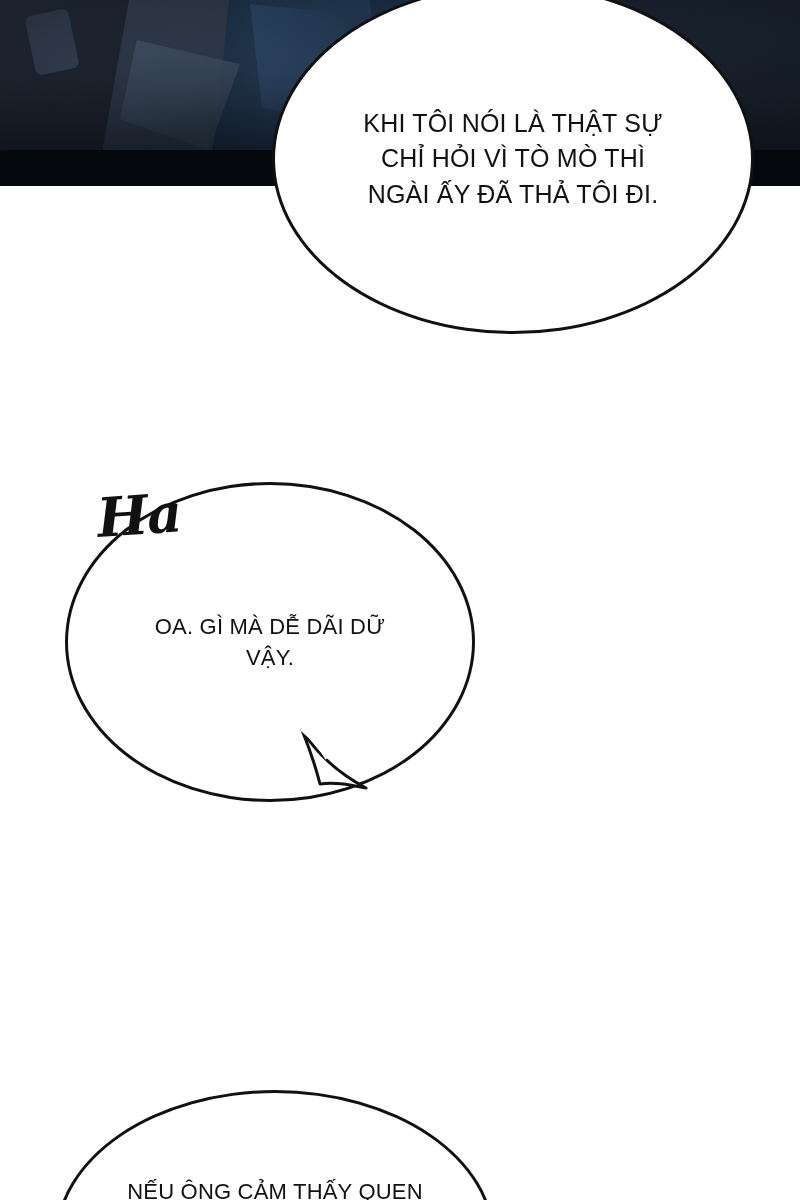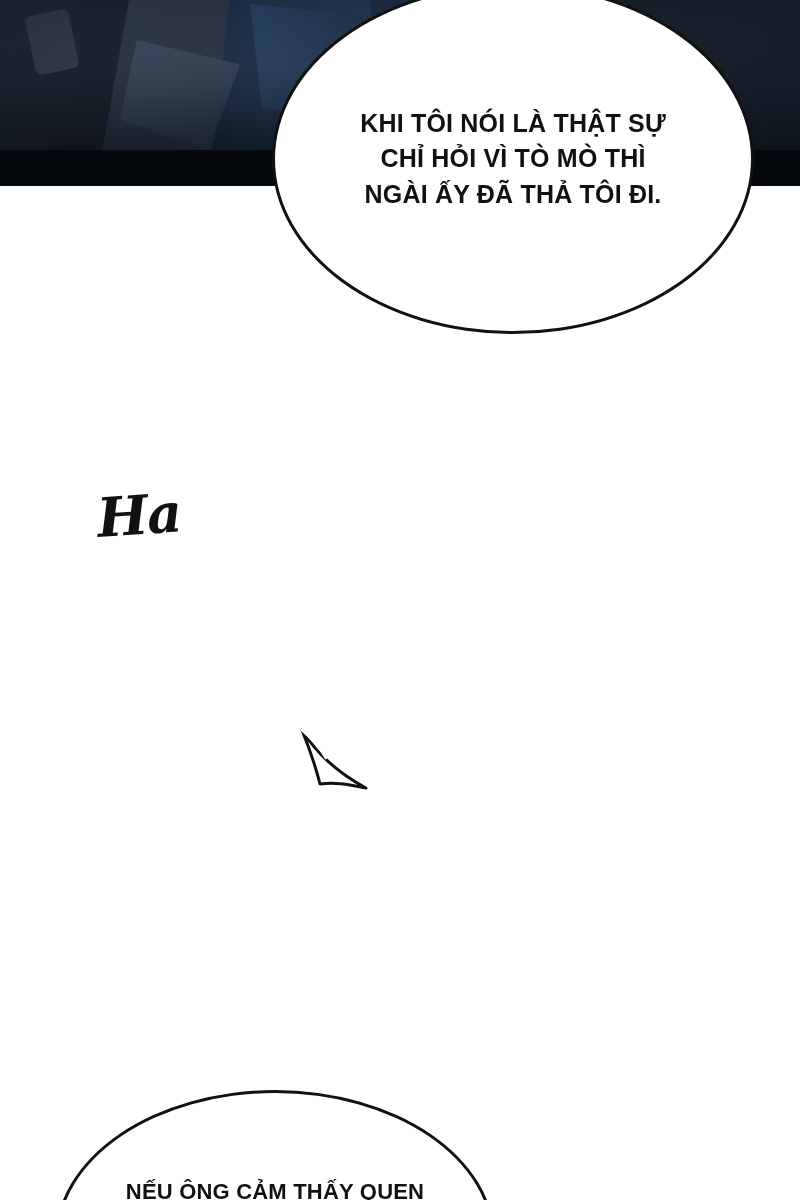--- a/index.html
+++ b/index.html
@@ -108,21 +108,21 @@
     border-radius: 50%;
     box-sizing: border-box;
     display: flex;
     align-items: center;
     justify-content: center;
     z-index: 5;
   }
   .bubble-text {
     text-align: center;
     color: #111111;
-    font-weight: 700;
+    font-weight: 400;
     letter-spacing: .2px;
     line-height: 1.42;
     padding: 0 26px;
     white-space: pre-line;
   }
 
   
   #bubble-1 {
     left: 272px;
     top: -16px;
@@ -195,20 +195,24 @@
     <div class="art-vignette"></div>
     <div class="art-dark-strip"></div>
   </div>
 
   <div class="bubble" id="bubble-1">
     <div class="bubble-text">KHI TÔI NÓI LÀ THẬT SỰ
 CHỈ HỎI VÌ TÒ MÒ THÌ
 NGÀI ẤY ĐÃ THẢ TÔI ĐI.</div>
   </div>
 
+  <div class="bubble" id="bubble-2">
+    <div class="bubble-text">OA. GÌ MÀ DỄ DÃI DỮ
+VẬY.</div>
+  </div>
 
   <svg class="tail-2" viewBox="0 0 70 72">
     <path d="M2,4 C18,30 40,48 66,62 C46,58 34,56 20,58 C16,42 10,24 2,4 Z" fill="#ffffff" stroke="#111111" stroke-width="3" stroke-linejoin="round"></path>
     <path d="M2,2 C14,12 22,22 28,32" fill="none" stroke="#ffffff" stroke-width="6"></path>
   </svg>
 
   <div class="sfx">Ha</div>
 
   <div class="bubble" id="bubble-3">
     <div class="bubble-text">NẾU ÔNG CẢM THẤY QUEN</div>

